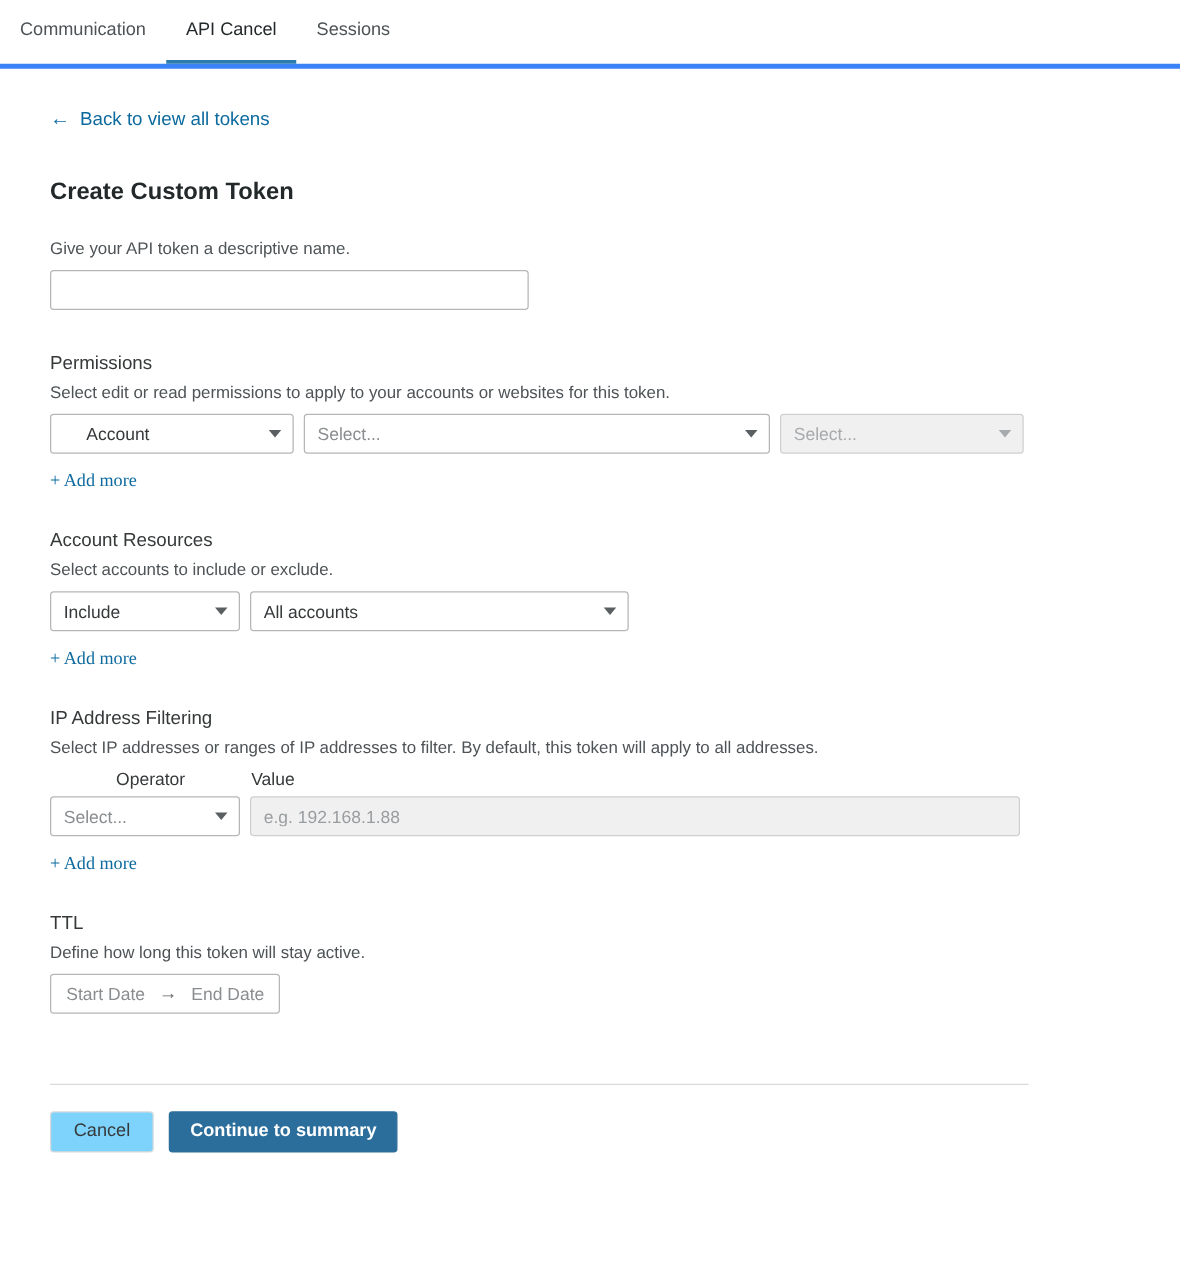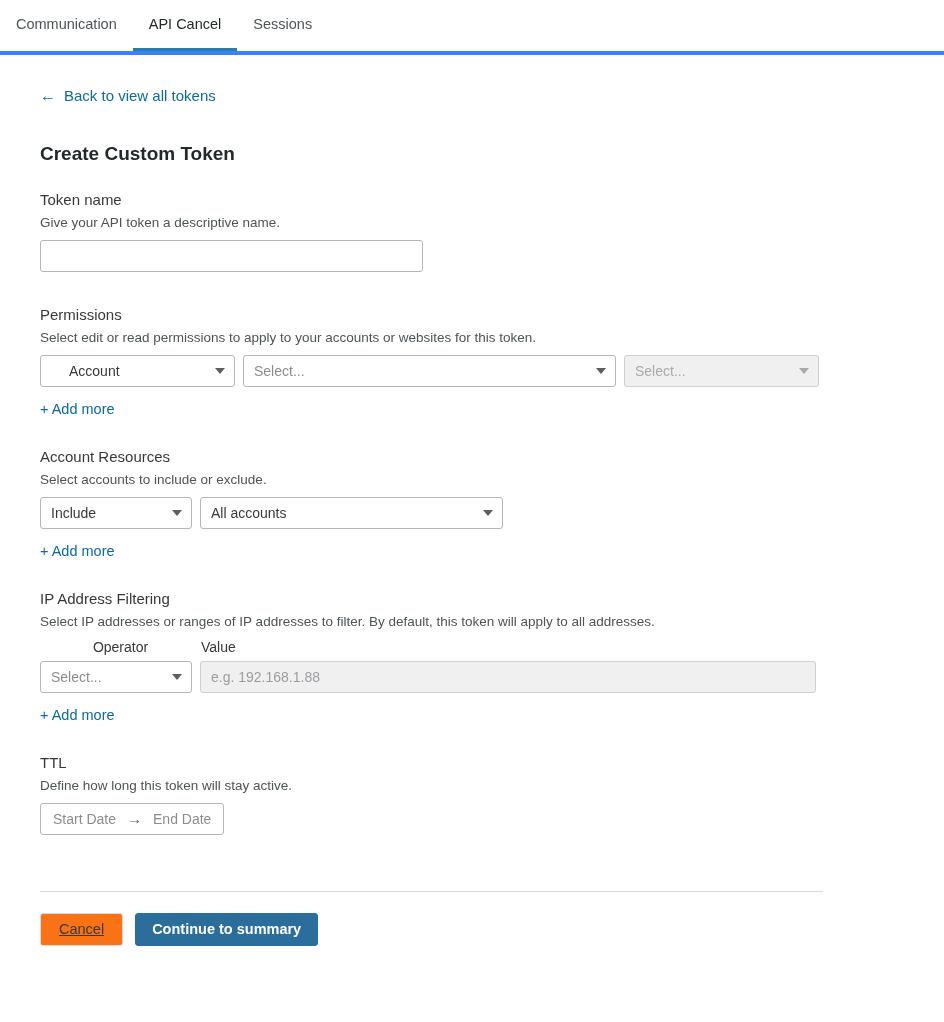--- a/index.html
+++ b/index.html
@@ -126,20 +126,21 @@
   .sel-operator  { width: 152px; }
 
   .add-more {
     display: inline-flex;
     align-items: flex-end;
     gap: 5px;
     color: #0d6a9e;
     font-size: 14.5px;
     margin-top: 14px;
     cursor: pointer;
+    font-family: Liberation Serif, serif;
   }
 
   .field-labels {
     display: flex;
     font-size: 14px;
     color: #36393a;
     margin-bottom: 6px;
   }
   .field-labels .l1 { width: 161px; text-align: center; }
 
@@ -189,24 +190,23 @@
     border-radius: 3px;
     font-size: 14.5px;
     padding: 0 18px;
     cursor: pointer;
     border: 1px solid transparent;
     display: inline-flex;
     align-items: center;
     justify-content: center;
   }
   .btn-cancel {
-    background: #f97316;
+    background: #7dd3fc;
     border-color: #d9d9d9;
     color: #36393a;
-    text-decoration: underline;
   }
   .btn-primary {
     background: #2c6e9b;
     border-color: #2c6e9b;
     color: #ffffff;
     font-weight: bold;
     padding: 0 16px;
   }
 </style>
 </head>
@@ -228,21 +228,20 @@
 
   <a class="back-link">
     <span class="back-arrow">←</span>
     <span>Back to view all tokens</span>
   </a>
 
   <h1 class="page-title">Create Custom Token</h1>
 
   
   <div class="section">
-    <div class="section-label">Token name</div>
     <div class="section-help">Give your API token a descriptive name.</div>
     <input class="text-input" type="text" placeholder="" style="">
   </div>
 
   
   <div class="section" style="margin-top:34px;">
     <div class="section-label">Permissions</div>
     <div class="section-help">Select edit or read permissions to apply to your accounts or websites for this token.</div>
     <div class="row">
       <div class="select sel-account">

